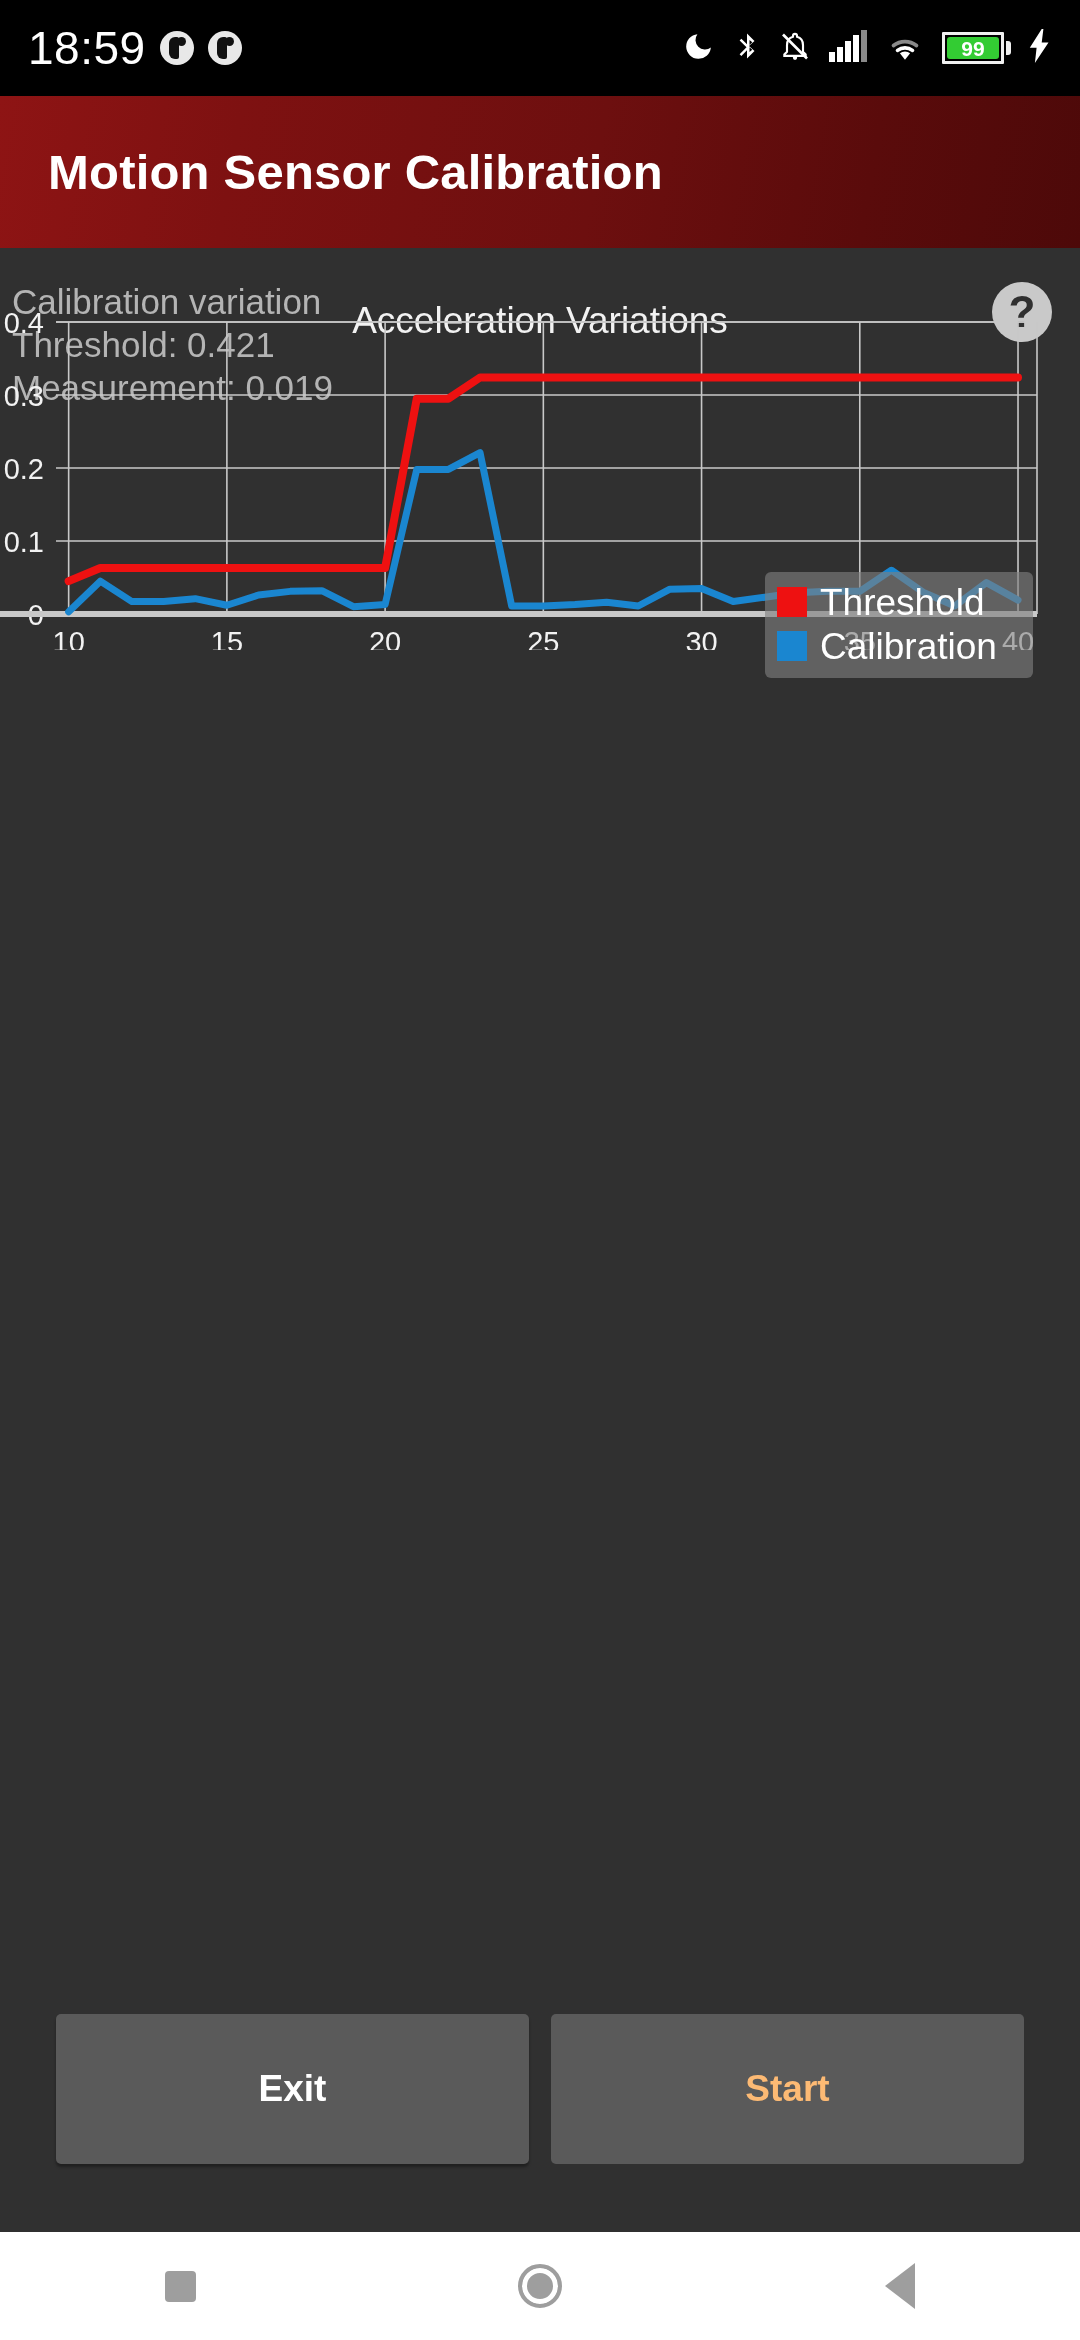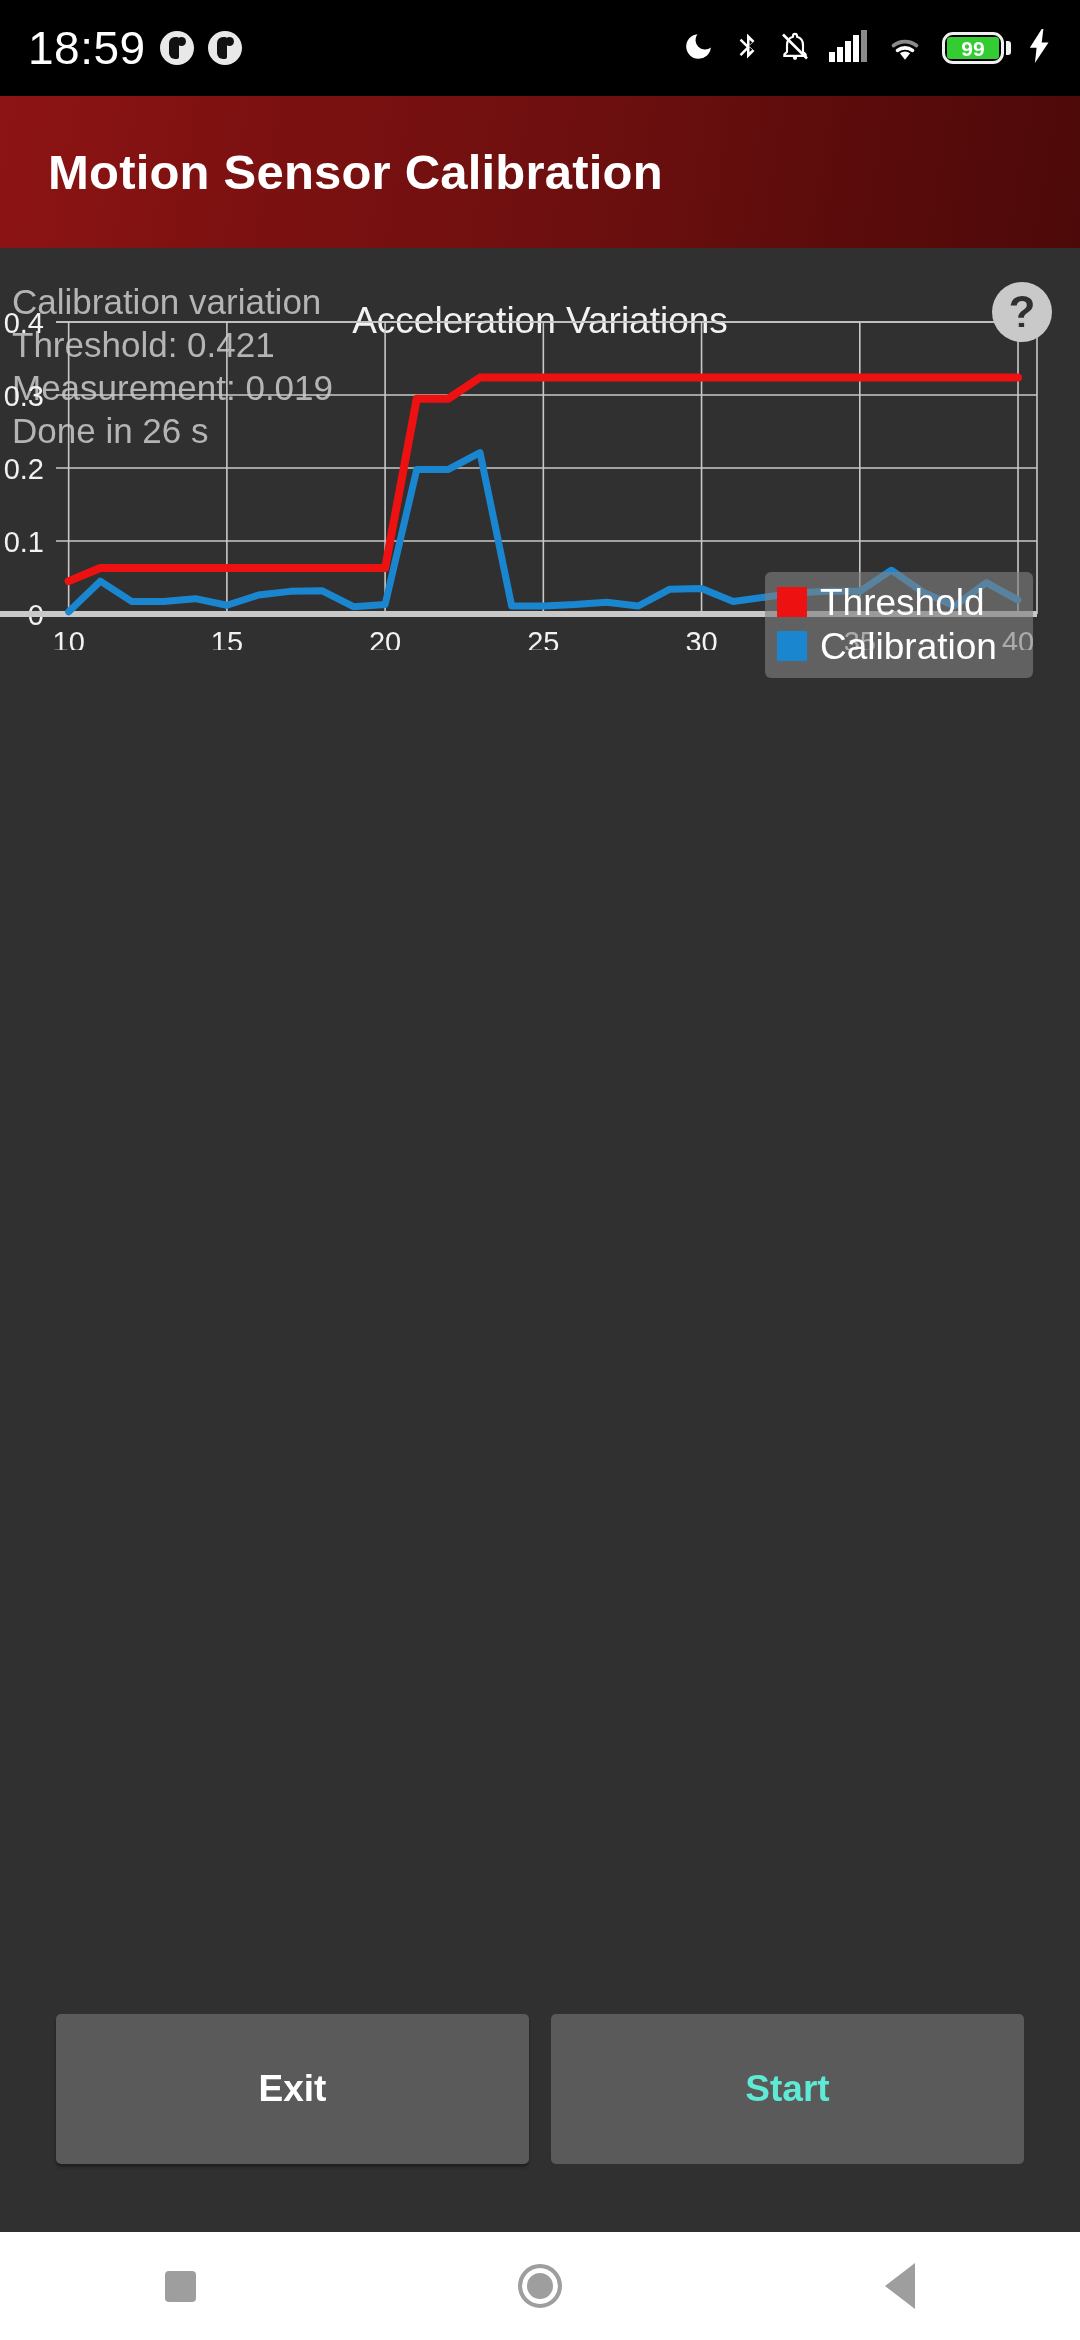--- a/index.html
+++ b/index.html
@@ -68,21 +68,21 @@
     gap: 17px;
   }
   .sicon { display: block; }
   .battery {
     display: flex;
     align-items: center;
   }
   .battery-body {
     width: 62px; height: 32px;
     border: 3px solid #f0f0f0;
-    border-radius: 11px;
+    border-radius: 1px;
     box-sizing: border-box;
     padding: 2px;
     display: flex;
     align-items: center;
     justify-content: center;
   }
   .battery-fill {
     background: #33cc33;
     height: 100%;
     width: 99%;
@@ -221,21 +221,21 @@
     color: #ffffff;
     font-size: 37px;
     font-weight: bold;
     font-family: "Liberation Sans", sans-serif;
     display: flex;
     align-items: center;
     justify-content: center;
     cursor: pointer;
   }
   .mbutton.disabled {
-    color: #5eead4;
+    color: #fdba74;
     box-shadow: none;
     cursor: default;
   }
 
   
   .nav-bar {
     position: absolute;
     bottom: 0; left: 0;
     width: 1080px;
     height: 108px;
@@ -331,21 +331,20 @@
 <div class="app-bar">
   <div class="app-bar-title">Motion Sensor Calibration</div>
 </div>
 
 <div class="content">
 
   <div class="info-block">
     <div class="info-line">Calibration variation</div>
     <div class="info-line">Threshold: 0.421</div>
     <div class="info-line">Measurement: 0.019</div>
-    <div class="info-line">Done in 26 s</div>
   </div>
 
   <div class="help-btn">?</div>
 
   <div class="chart-wrap">
     <div class="chart-title">Acceleration Variations</div>
     <div class="chart-svg-holder">
       <svg id="chart-svg" width="1080" height="350" viewBox="0 0 1080 350">
           <text x="44" y="325" fill="#f2f2f2" font-size="29" text-anchor="end" font-family="&quot;Liberation Sans&quot;, sans-serif">0</text>
           <line x1="56" y1="241" x2="1037" y2="241" stroke="#c8c8c8" stroke-width="1.6"></line>

